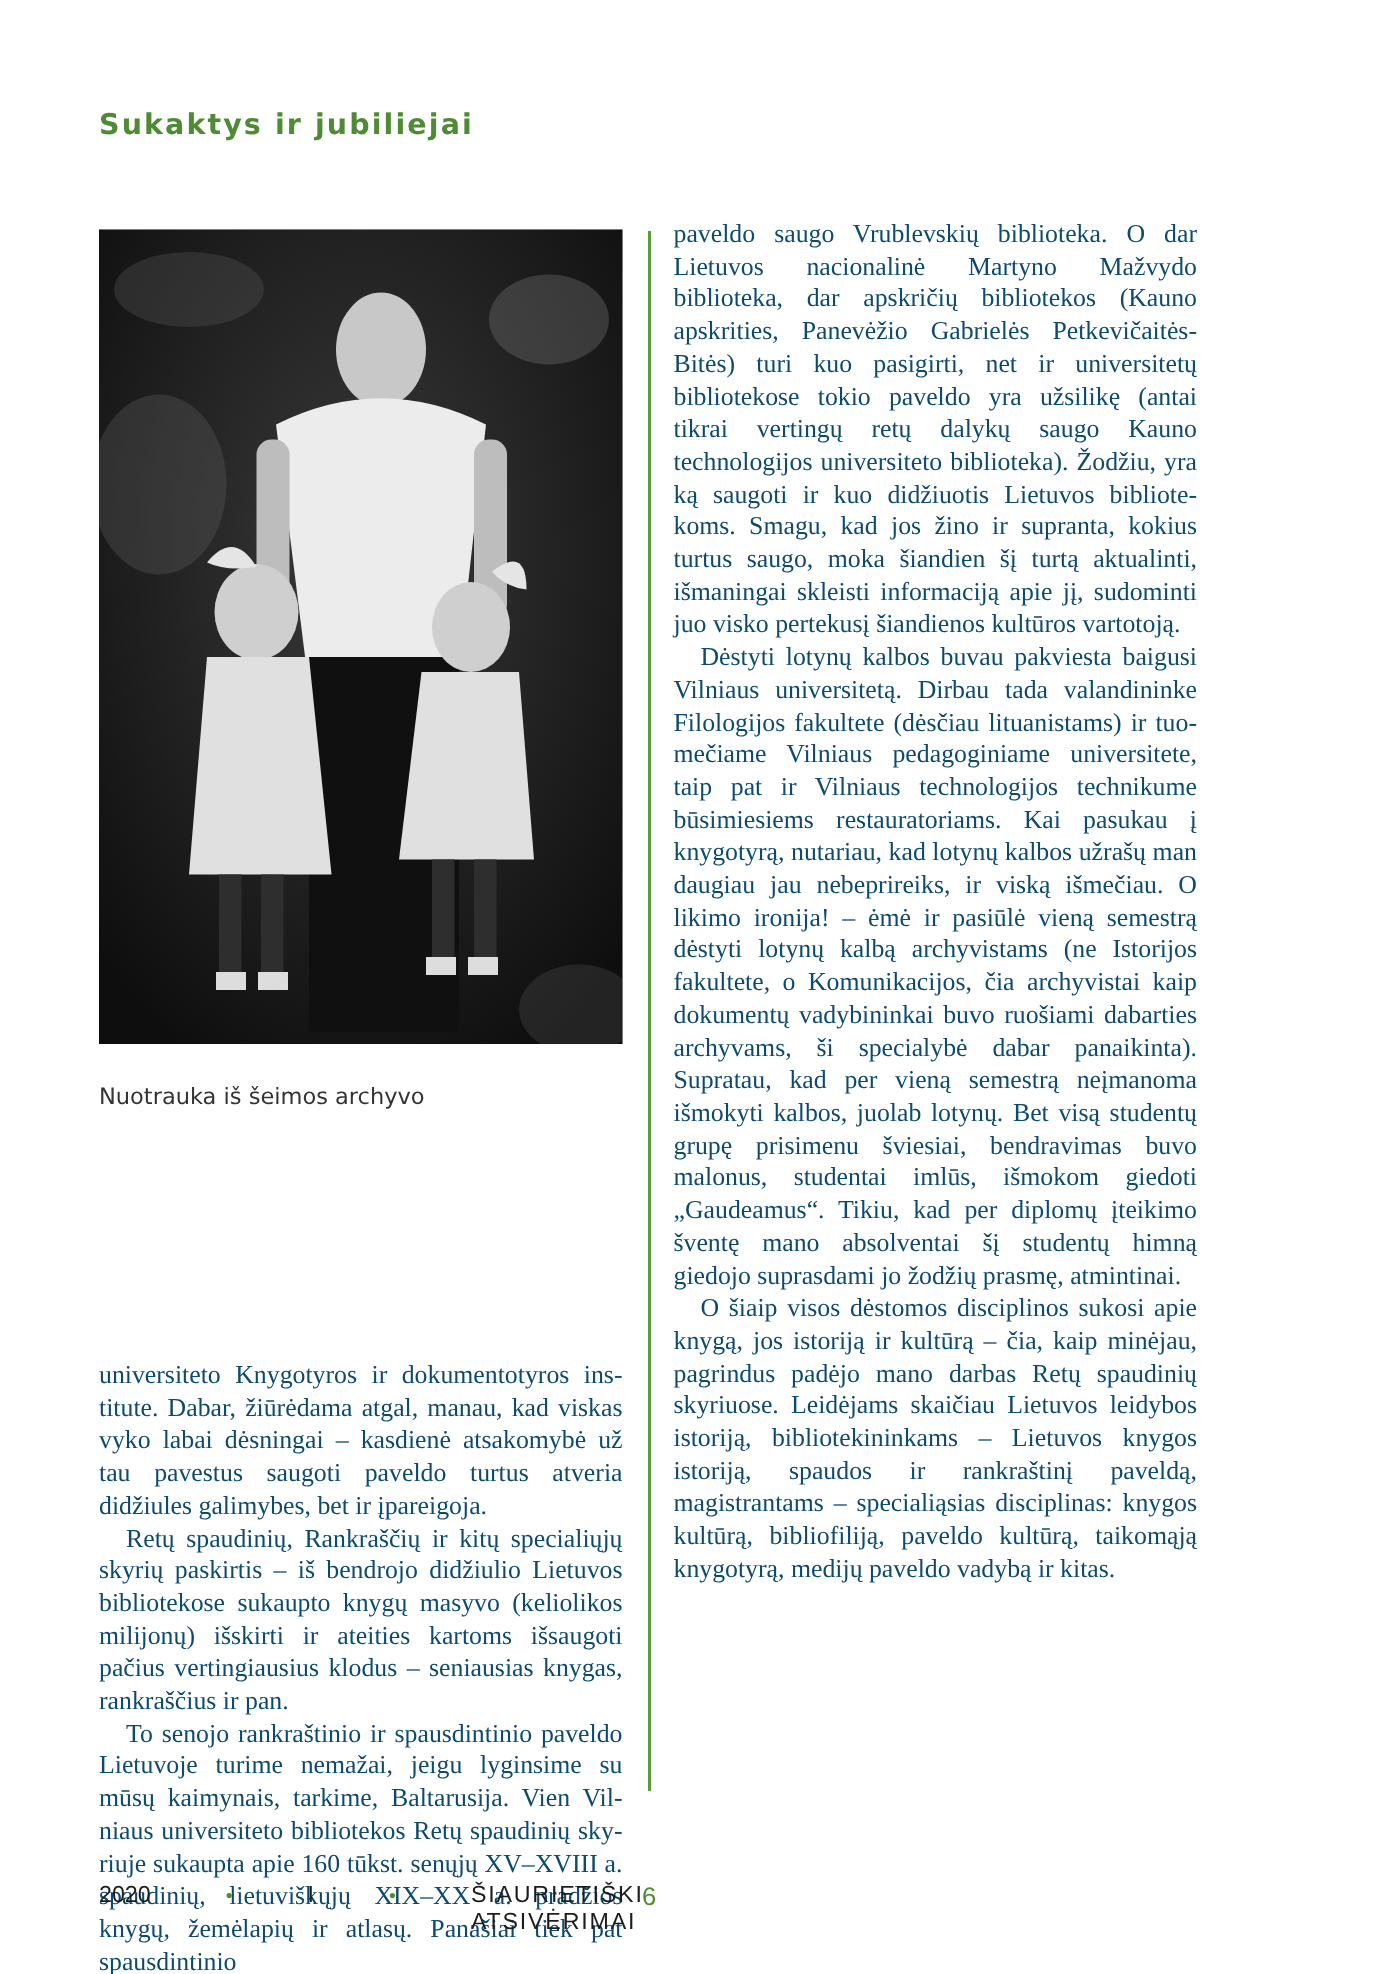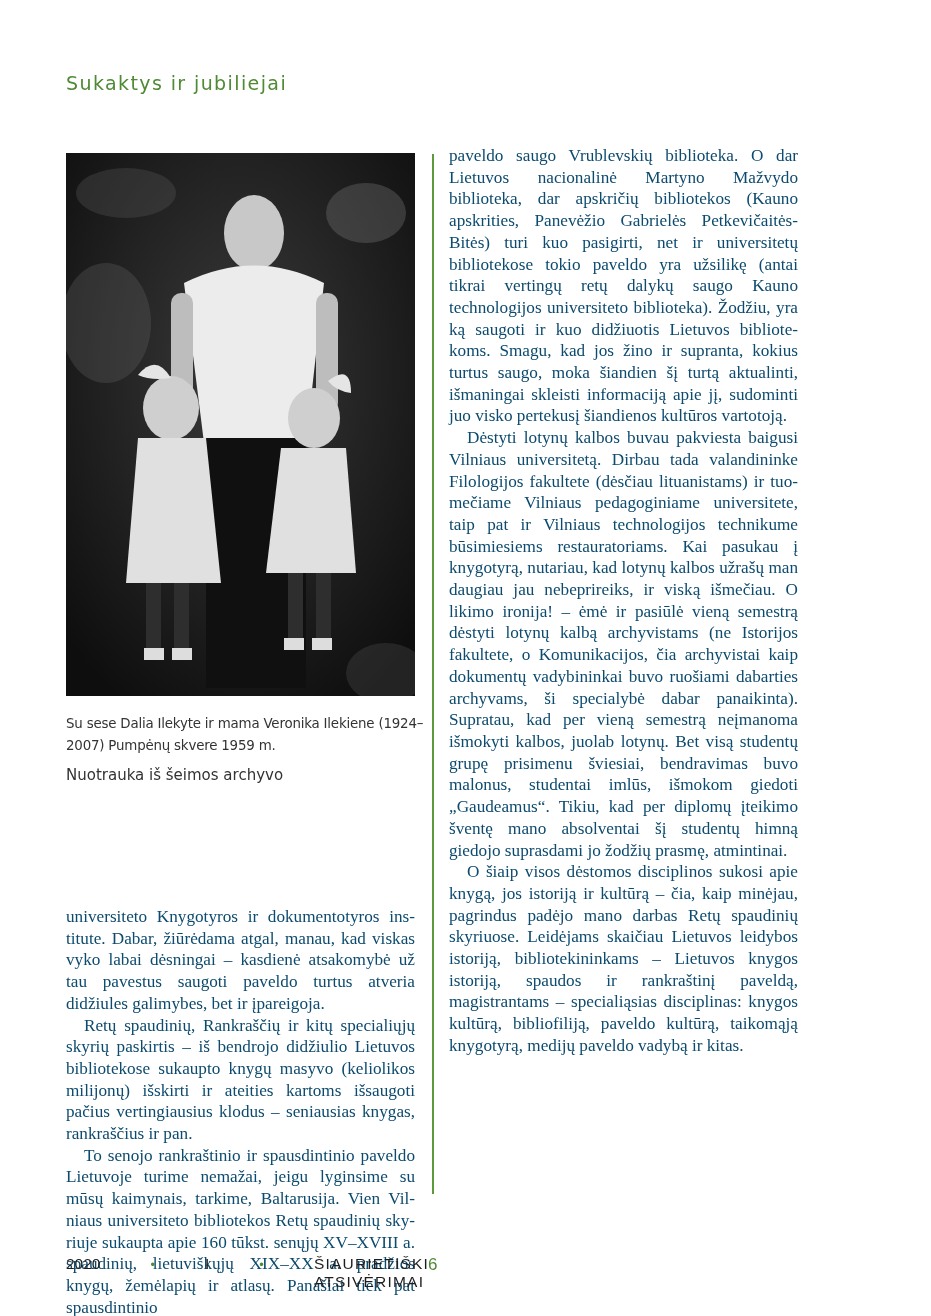--- a/index.html
+++ b/index.html
@@ -1,20 +1,20 @@
 <!DOCTYPE html>
 <html><head>
 <meta charset="utf-8">
 <style>
   html, body { margin: 0; padding: 0; background: #ffffff; }
   body { width: 931px; height: 1316px; position: relative; overflow: hidden; }
   .section-title {
     position: absolute; left: 66px; top: 72px;
     font-family: "DejaVu Sans", sans-serif; font-size: 19px; letter-spacing: 1.4px;
-    color: #4f8a34; font-weight: normal;
+    color: #4f8a34; font-weight: bold;
   }
   .photo {
     position: absolute; left: 66px; top: 153px; width: 349px; height: 543px;
     background: #1a1a1a; overflow: hidden;
   }
   .photo svg { display: block; width: 100%; height: 100%; }
   .caption {
     position: absolute; left: 66px; top: 713px; width: 360px;
     font-family: "DejaVu Sans", sans-serif; color: #333;
   }
@@ -83,21 +83,20 @@
     <path d="M262 228 Q285 210 285 240 Q270 238 262 228Z" fill="#e5e5e5"></path>
     <path d="M215 295 L280 295 L290 420 L200 420 Z" fill="#e0e0e0"></path>
     <rect x="222" y="420" width="15" height="70" fill="#2e2e2e"></rect>
     <rect x="250" y="420" width="15" height="70" fill="#2e2e2e"></rect>
     <rect x="218" y="485" width="20" height="12" fill="#ddd"></rect>
     <rect x="246" y="485" width="20" height="12" fill="#ddd"></rect>
   </svg>
 </div>
 
 <div class="caption">
-  <div class="main">Su sese Dalia Ilekyte ir mama Veronika Ilekiene (1924–2007) Pumpėnų skvere 1959 m.</div>
   <div class="credit">Nuotrauka iš šeimos archyvo</div>
 </div>
 
 <div class="col col-left">
   <p class="noindent">universiteto Knygotyros ir dokumentotyros ins­titute. Dabar, žiūrėdama atgal, manau, kad viskas vyko labai dėsningai – kasdienė atsakomybė už tau pavestus saugoti paveldo turtus atveria didžiules ga­limybes, bet ir įpareigoja.</p>
   <p>Retų spaudinių, Rankraščių ir kitų specialių­jų skyrių paskirtis – iš bendrojo didžiulio Lietu­vos bibliotekose sukaupto knygų masyvo (kelioli­kos milijonų) išskirti ir ateities kartoms išsaugoti pačius vertingiausius klodus – seniausias knygas, rankraščius ir pan.</p>
   <p>To senojo rankraštinio ir spausdintinio pavel­do Lietuvoje turime nemažai, jeigu lyginsime su mūsų kaimynais, tarkime, Baltarusija. Vien Vil­niaus universiteto bibliotekos Retų spaudinių sky­riuje sukaupta apie 160 tūkst. senųjų XV–XVIII a. spaudinių, lietuviškųjų XIX–XX a. pradžios knygų, žemėlapių ir atlasų. Panašiai tiek pat spausdintinio</p>
 </div>
 
 <div class="vrule"></div>

